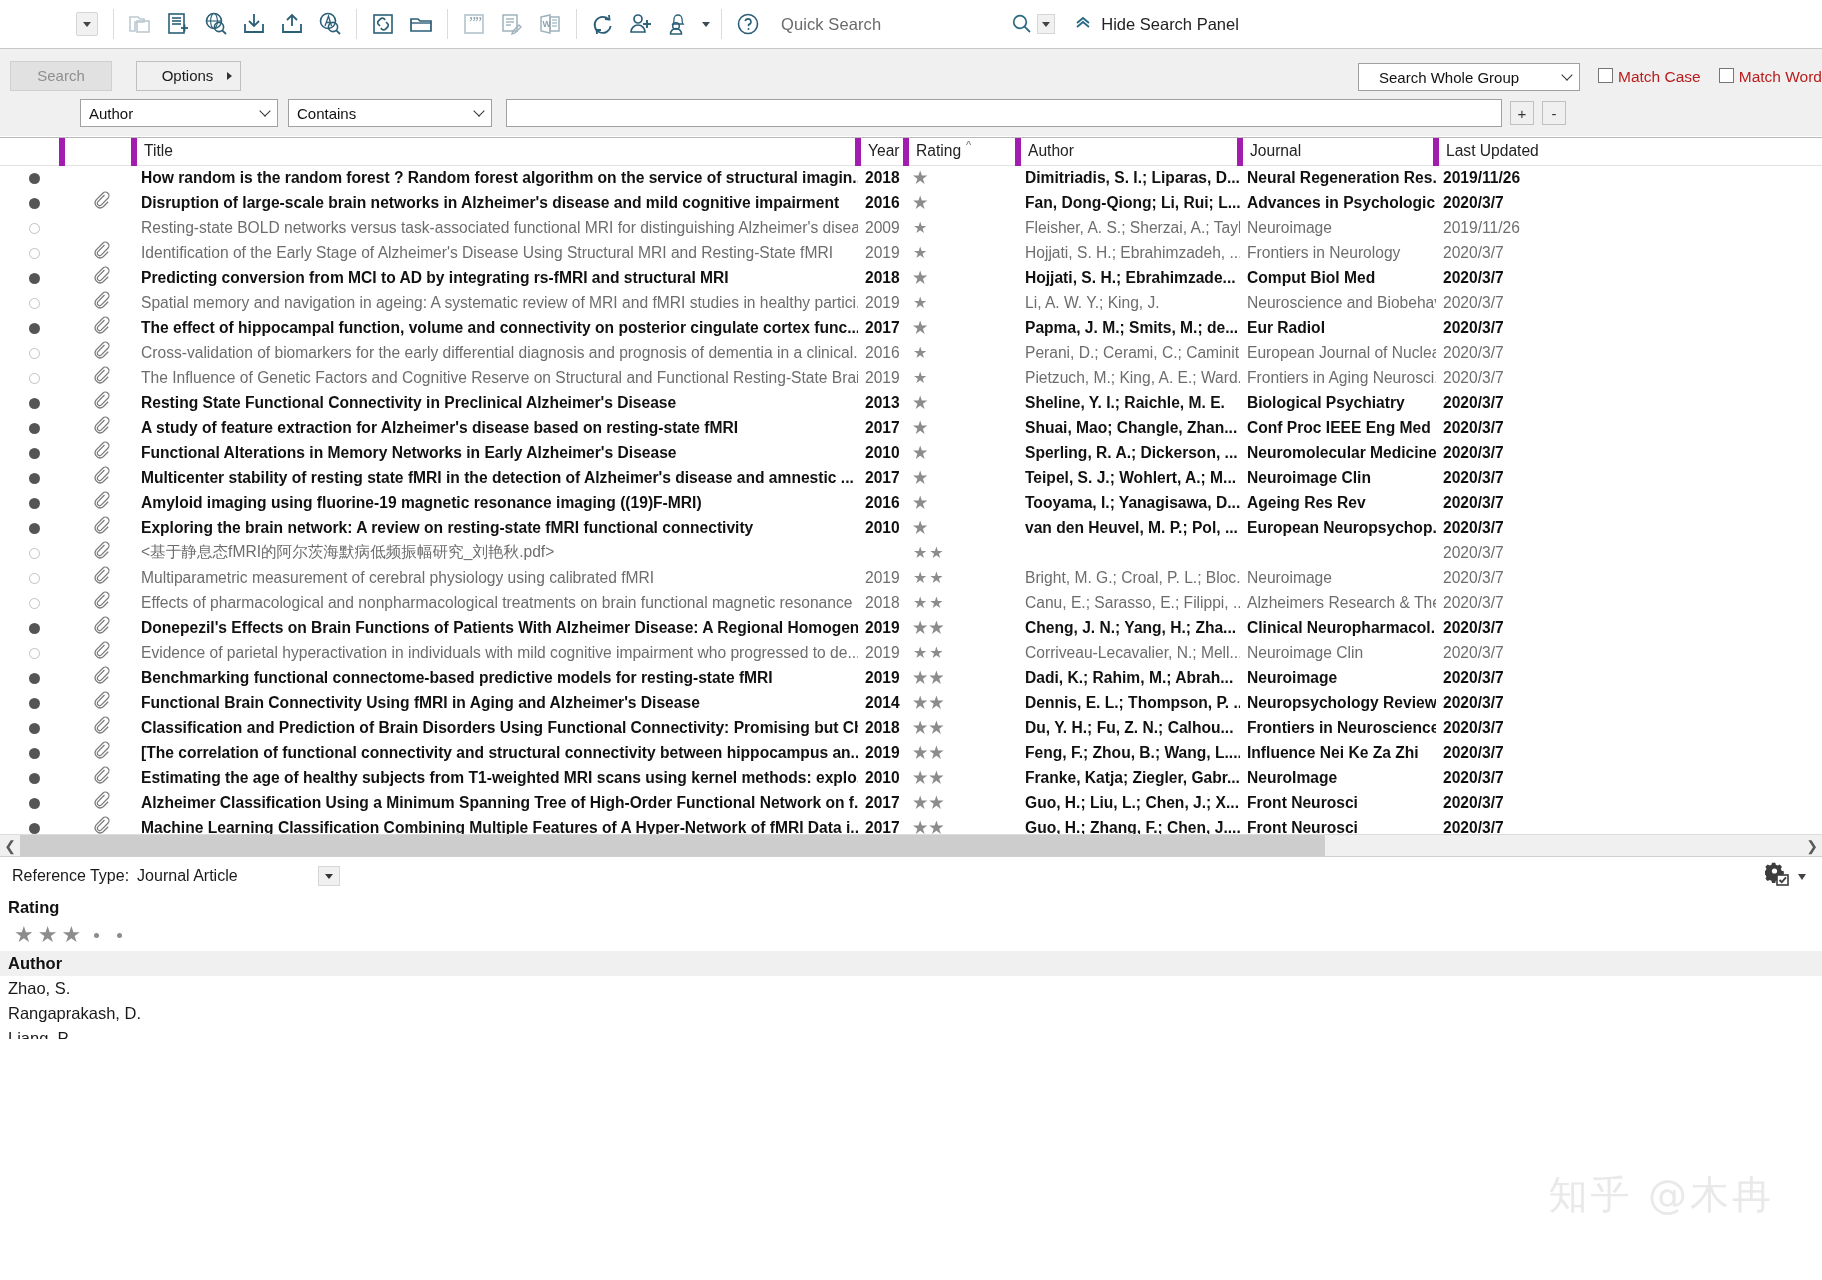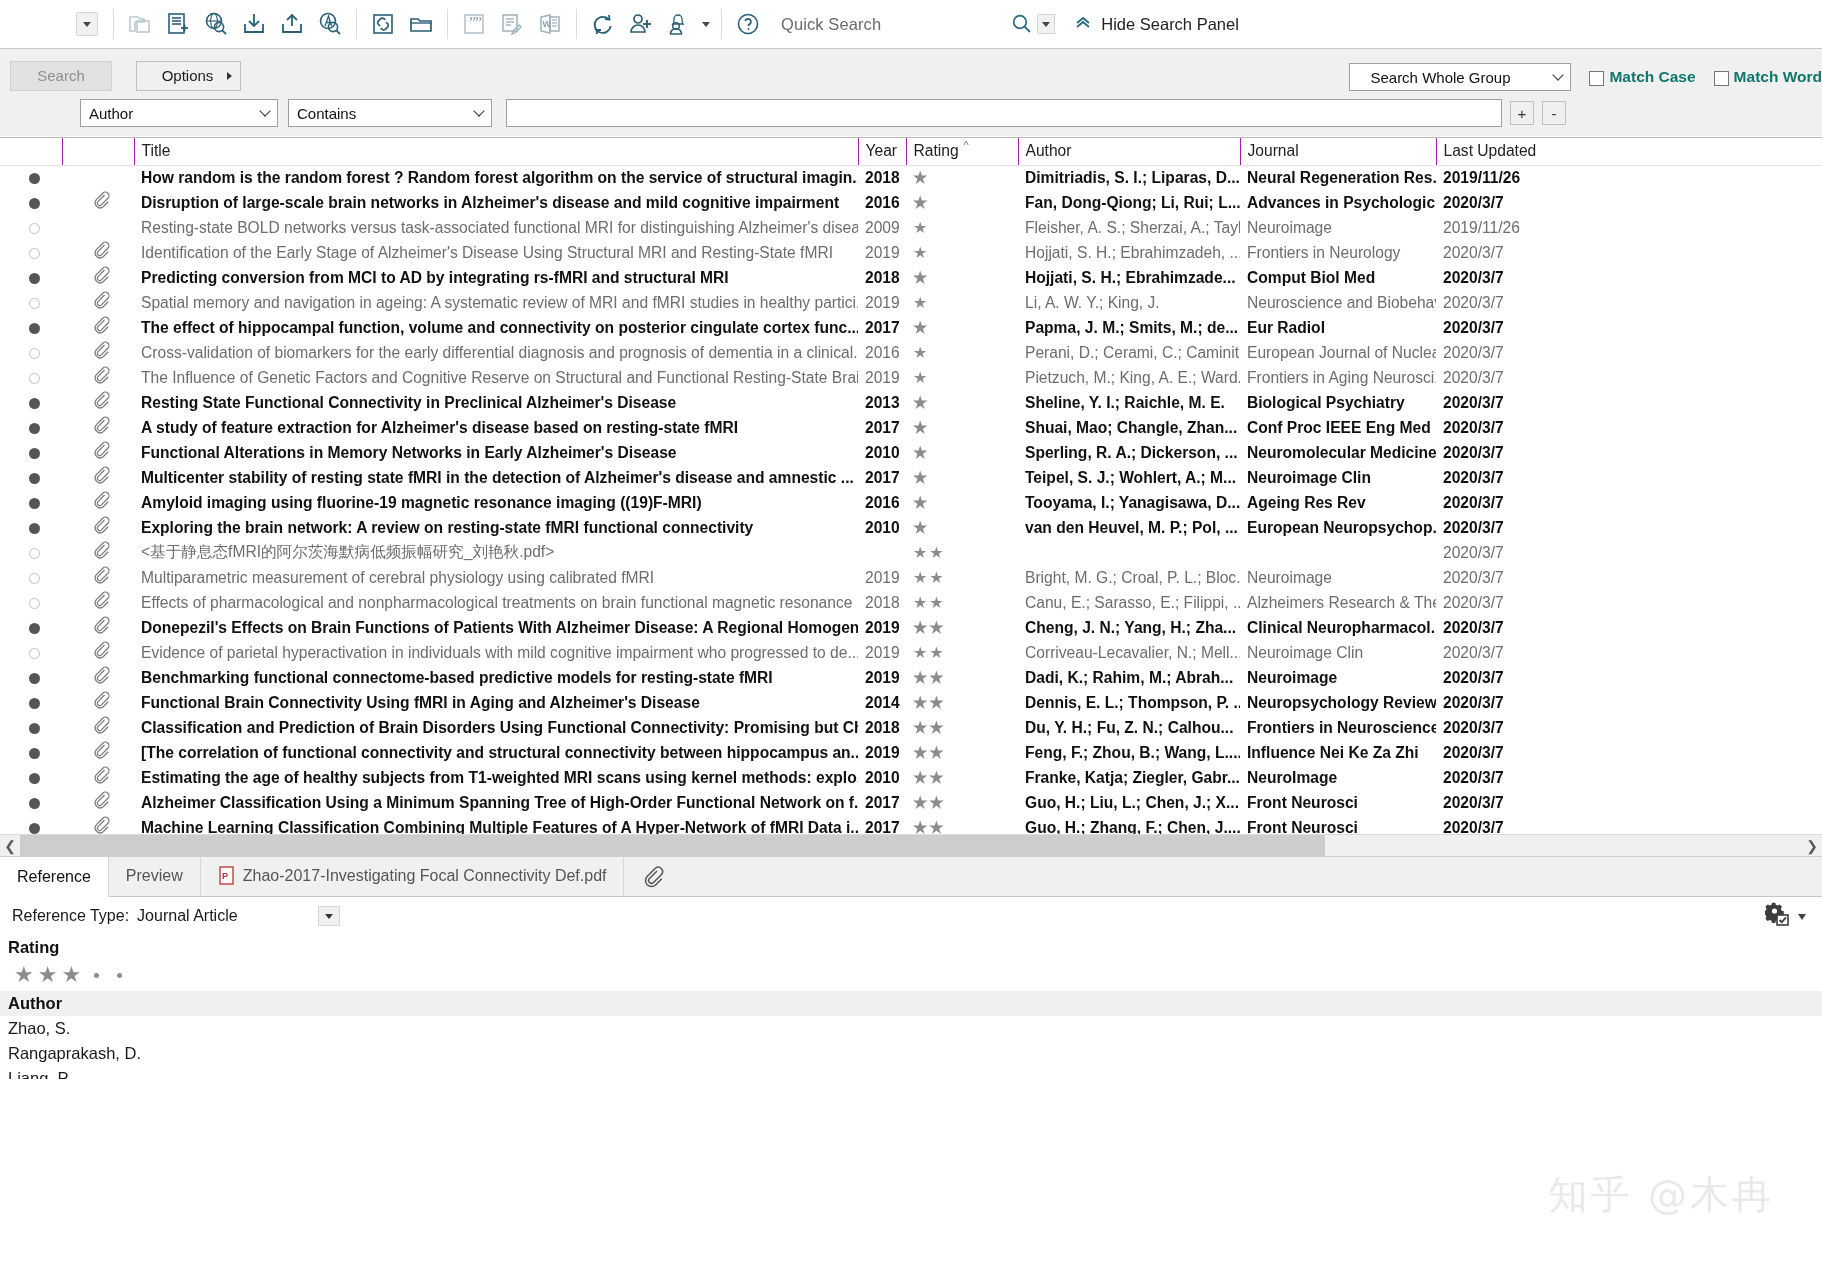--- a/index.html
+++ b/index.html
@@ -158,26 +158,25 @@
   }
   .sel-group .chev {
     position: absolute; right: 8px; top: 50%;
     margin-top: -2px;
     width: 8px; height: 8px;
     border-left: 1.4px solid #333;
     border-bottom: 1.4px solid #333;
     transform: translateY(-50%) rotate(-45deg);
   }
   .chk-wrap {
-    display: flex; align-items: flex-end;
+    display: flex; align-items: flex-start;
     margin-left: 18px;
     font-size: 15.5px;
-    color: #0f766e;
-    cursor: pointer;
-    font-weight: bold;
+    color: #b91c1c;
+    cursor: pointer;
   }
   .chkbox {
     width: 15px; height: 15px;
     border: 1px solid #767676;
     background: #fff;
     margin-right: 5px;
   }
   .sb-row2 {
     display: flex; align-items: center;
     padding-left: 80px;
@@ -243,21 +242,21 @@
     table-layout: fixed;
     font-size: 15.6px;
   }
   table.reflist th {
     font-weight: normal;
     text-align: left;
     color: #222;
     font-size: 15.6px;
     height: 27px;
     padding: 0 0 0 7px;
-    border-right: 1px solid #a21caf;
+    border-right: 6px solid #a21caf;
     background: #fff;
     vertical-align: middle;
     position: relative;
     cursor: pointer;
     white-space: nowrap;
     overflow: hidden;
   }
   table.reflist th.nosep { border-right: none; }
   table.reflist td {
     height: 25px;
@@ -994,42 +993,20 @@
 
   <div class="hscroll">
     <div class="hs-arrow">❮</div>
     <div class="hs-track">
       <div class="hs-thumb"></div>
     </div>
     <div class="hs-arrow">❯</div>
   </div>
 
   <div class="bottompanel">
-    <div class="tabstrip">
-      <div class="tab active">
-        <span>Reference</span>
-      </div>
-      <div class="tab">
-        <span>Preview</span>
-      </div>
-      <div class="tab">
-        <span class="pdficon">
-          <svg width="18" height="20" viewBox="0 0 18 20">
-              <rect x="2" y="1" width="13" height="17" fill="#fff" stroke="#b9342f" stroke-width="1.3"></rect>
-              <text x="4" y="13" font-family="Liberation Sans, sans-serif" font-size="9" font-weight="bold" fill="#b9342f">P</text>
-            </svg>
-        </span>
-        <span>Zhao-2017-Investigating Focal Connectivity Def.pdf</span>
-      </div>
-      <div class="tab-clip">
-        <svg width="22" height="24" viewBox="0 0 22 24">
-            <path d="M15 7 l-7.5 7.5 a2.8 2.8 0 0 0 4 4 l8 -8 a4.4 4.4 0 0 0 -6.2 -6.2 l-8 8 a6 6 0 0 0 8.5 8.5 l6 -6" fill="none" stroke="#555" stroke-width="1.5"></path>
-          </svg>
-      </div>
-    </div>
 
     <div class="refbody">
       <div class="reftype-row">
         <span class="reftype-label">Reference Type:</span>
         <span class="reftype-value">Journal Article</span>
         <span class="reftype-caret"></span>
         <span class="gear-wrap">
           <span>
             <svg width="26" height="26" viewBox="0 0 26 26">
               <path d="M11 2 h4 l.6 2.6 2.4 1 2.3-1.3 2.8 2.8 -1.3 2.3 1 2.4 2.6 .6 v4 l-2.6 .6 -1 2.4 1.3 2.3 -2.8 2.8 -2.3-1.3 -2.4 1 -.6 2.6 h-4 l-.6-2.6 -2.4-1 -2.3 1.3 -2.8-2.8 1.3-2.3 -1-2.4 -2.6-.6 v-4 l2.6-.6 1-2.4 -1.3-2.3 2.8-2.8 2.3 1.3 2.4-1 z" fill="#3d3d3d" transform="translate(-2,-1) scale(0.82)"></path>

